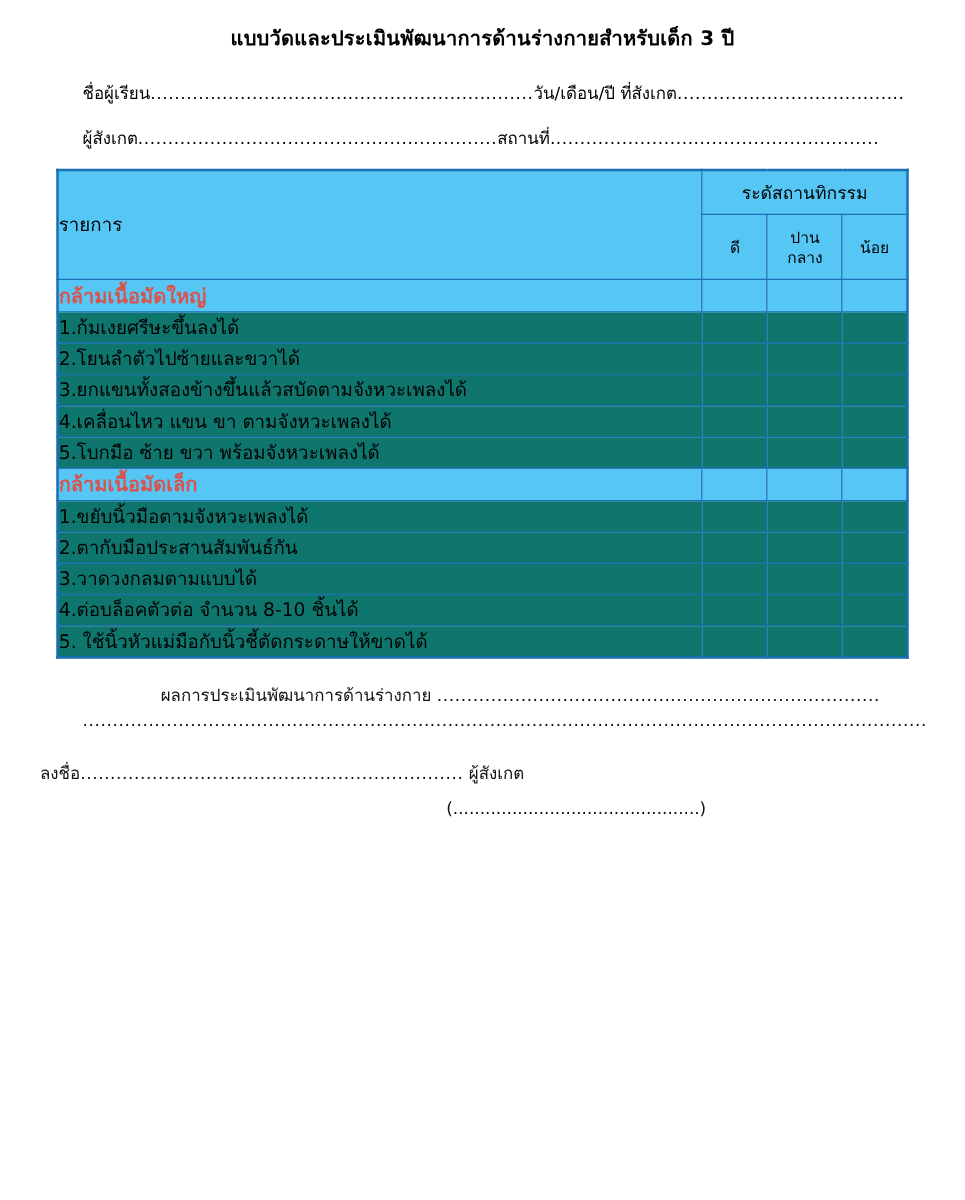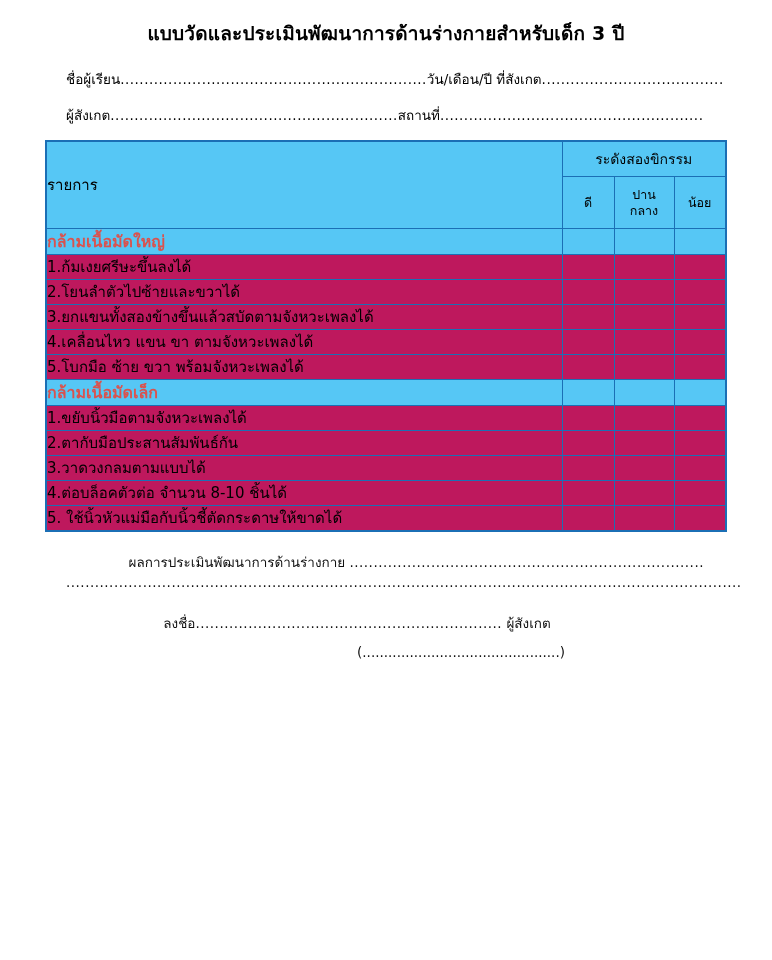--- a/index.html
+++ b/index.html
@@ -16,21 +16,21 @@
     overflow: hidden;
   }
   .page {
     width: 772px;
     height: 960px;
     box-sizing: border-box;
     padding: 12px 32px 0 32px;
   }
   .doc-title {
     text-align: center;
-    font-size: 19px;
+    font-size: 16px;
     font-weight: bold;
     color: #000000;
     margin: 6px 0 20px 0;
     letter-spacing: 0.2px;
   }
   .field-line {
     font-size: 13.5px;
     color: #000000;
     margin: 0 0 14px 0;
     padding-left: 34px;
@@ -90,21 +90,21 @@
     background: #56c7f5;
   }
   .section-label {
     color: #d9534f;
     font-weight: bold;
     font-size: 16px;
     padding: 8px 10px 8px 12px;
     text-align: left;
   }
   .item-row td {
-    background: #be185d;
+    background: #0f766e;
   }
   .item-label {
     font-size: 15px;
     color: #000000;
     padding: 9px 10px 9px 12px;
     text-align: left;
   }
   .mark-cell {
     background: #56c7f5;
   }
@@ -117,21 +117,21 @@
     text-align: right;
   }
   .result-line2 {
     padding-left: 34px;
     padding-right: 36px;
     font-size: 13.5px;
     overflow: hidden;
     white-space: nowrap;
   }
   .sign-line {
-    text-align: center;
+    text-align: left;
     padding-right: 58px;
     margin-top: 22px;
     font-size: 13.5px;
   }
   .paren-line {
     text-align: center;
     margin-top: 10px;
     padding-left: 150px;
     font-size: 13.5px;
   }
@@ -155,21 +155,21 @@
   <table class="assess">
     <colgroup>
       <col style="width:516px">
       <col style="width:52px">
       <col style="width:60px">
       <col style="width:52px">
     </colgroup>
     <tbody>
       <tr>
         <td class="hdr-item" rowspan="2">รายการ</td>
-        <td class="hdr-cell" colspan="3">ระดังสองขิกรรม</td>
+        <td class="hdr-cell" colspan="3">ระดัสถานทิกรรม</td>
       </tr>
       <tr>
         <td class="hdr-sub">ดี</td>
         <td class="hdr-sub">
           <div>ปาน</div>
           <div>กลาง</div>
         </td>
         <td class="hdr-sub">น้อย</td>
       </tr>
 

